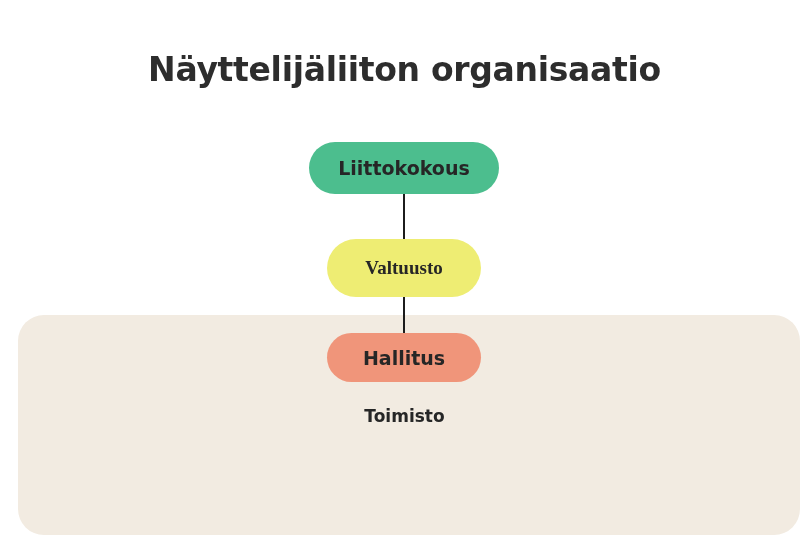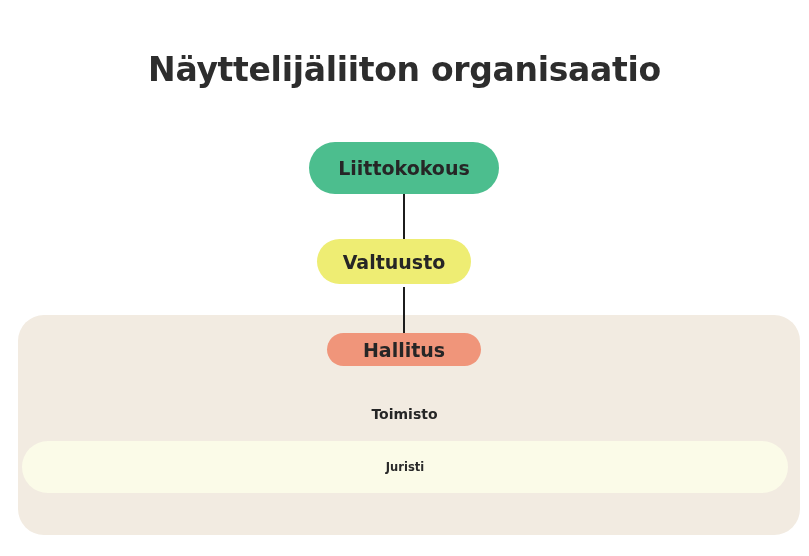--- a/index.html
+++ b/index.html
@@ -70,42 +70,43 @@
     box-sizing: border-box;
   }
   .node-liittokokous {
     left: 309px;
     top: 142px;
     width: 190px;
     height: 52px;
     background: #4cbe8e;
   }
   .node-valtuusto {
-    left: 317px;
+    left: 327px;
     top: 239px;
     width: 154px;
-    height: 45px;
+    height: 58px;
     background: #eeed73;
+    font-family: Liberation Serif, serif;
   }
   .node-hallitus {
     left: 327px;
     top: 333px;
     width: 154px;
-    height: 33px;
+    height: 49px;
     background: #f0957a;
   }
 
   
   .office-title {
     position: absolute;
     left: 0;
     top: 406px;
     width: 809px;
     text-align: center;
-    font-size: 14px;
+    font-size: 17px;
     font-weight: 700;
     color: #262626;
   }
 
   .staff-row {
     position: absolute;
     left: 22px;
     top: 441px;
     width: 766px;
     display: flex;
@@ -147,16 +148,15 @@
 
   <div class="connector connector-2"></div>
 
   <div class="node node-valtuusto">Valtuusto</div>
 
   <div class="node node-hallitus">Hallitus</div>
 
   <div class="office-title">Toimisto</div>
 
   <div class="staff-row">
-    <div class="staff-chip">Juristi</div>
   </div>
 
 </div>
 
 </body></html>

